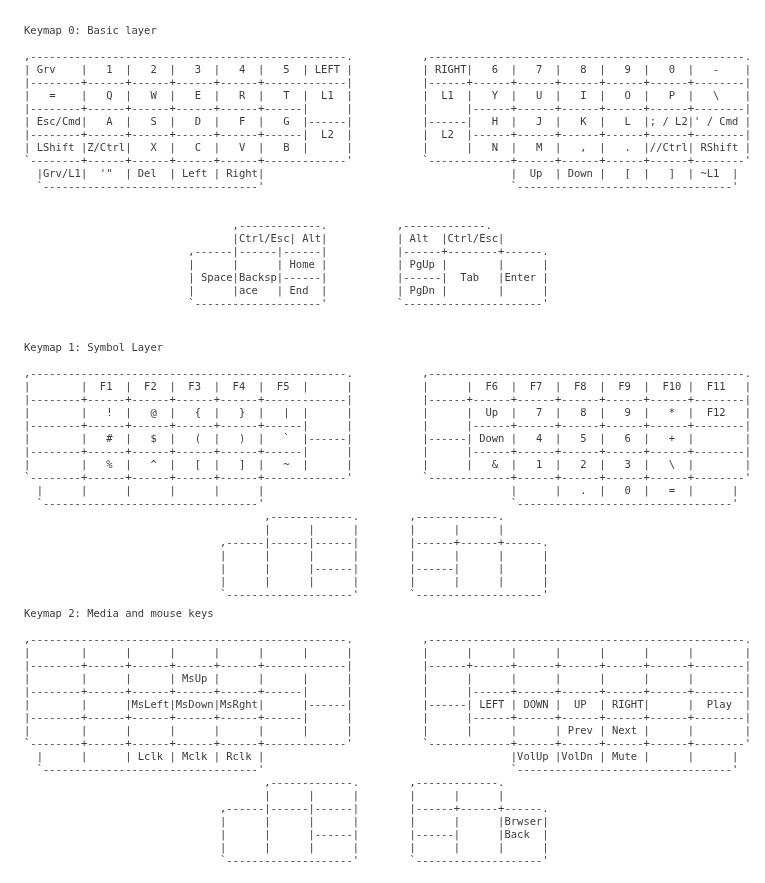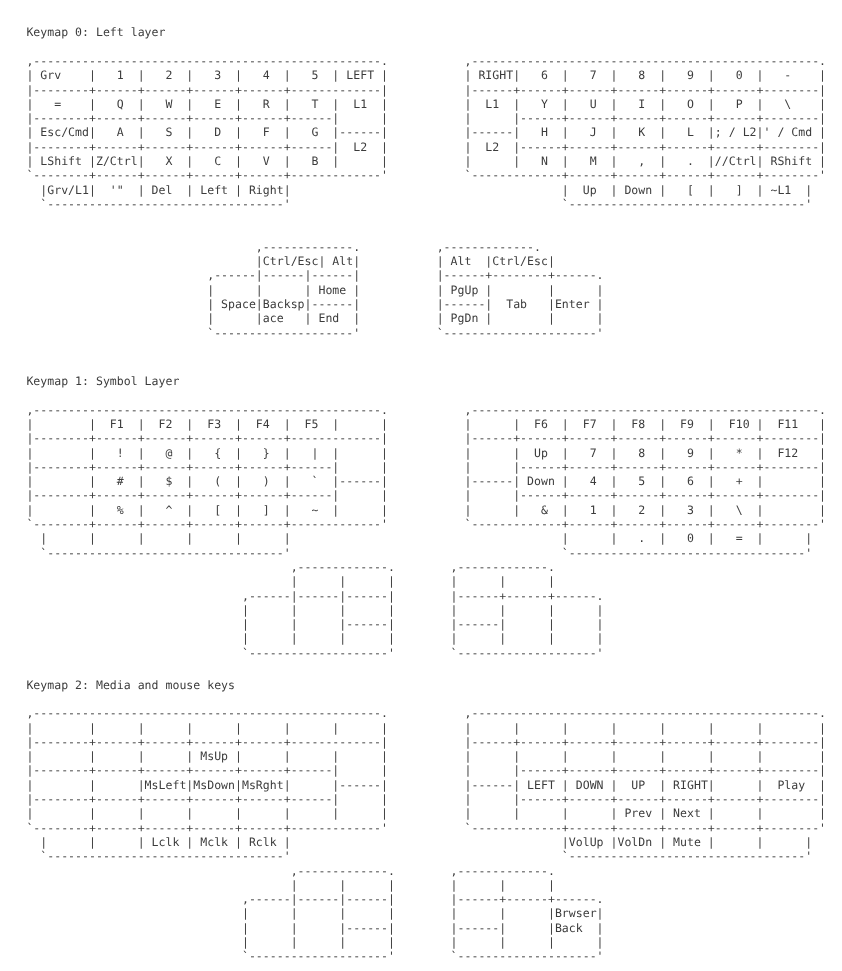--- a/index.html
+++ b/index.html
@@ -29,29 +29,29 @@
     margin: 13px 0 0 0;
     padding: 0;
     font-family: "DejaVu Sans Mono", "Liberation Mono", monospace;
     font-size: 10.5px;
     line-height: 13px;
     white-space: pre;
     color: #3c3c3c;
   }
   #section-1 { margin-top: 0; }
   #section-2 { margin-top: 31px; }
-  #section-3 { margin-top: 16px; }
+  #section-3 { margin-top: 6px; }
 </style>
 </head>
 <body>
 
 <div class="page">
 
   <div class="keymap-section" id="section-1">
-    <div class="km-title">Keymap 0: Left layer</div>
+    <div class="km-title">Keymap 0: Basic layer</div>
     <pre class="km-art">,--------------------------------------------------.           ,--------------------------------------------------.
 | Grv    |   1  |   2  |   3  |   4  |   5  | LEFT |           | RIGHT|   6  |   7  |   8  |   9  |   0  |   -    |
 |--------+------+------+------+------+-------------|           |------+------+------+------+------+------+--------|
 |   =    |   Q  |   W  |   E  |   R  |   T  |  L1  |           |  L1  |   Y  |   U  |   I  |   O  |   P  |   \    |
 |--------+------+------+------+------+------|      |           |      |------+------+------+------+------+--------|
 | Esc/Cmd|   A  |   S  |   D  |   F  |   G  |------|           |------|   H  |   J  |   K  |   L  |; / L2|' / Cmd |
 |--------+------+------+------+------+------|  L2  |           |  L2  |------+------+------+------+------+--------|
 | LShift |Z/Ctrl|   X  |   C  |   V  |   B  |      |           |      |   N  |   M  |   ,  |   .  |//Ctrl| RShift |
 `--------+------+------+------+------+-------------'           `-------------+------+------+------+------+--------'
   |Grv/L1|  '"  | Del  | Left | Right|                                       |  Up  | Down |   [  |   ]  | ~L1  |

